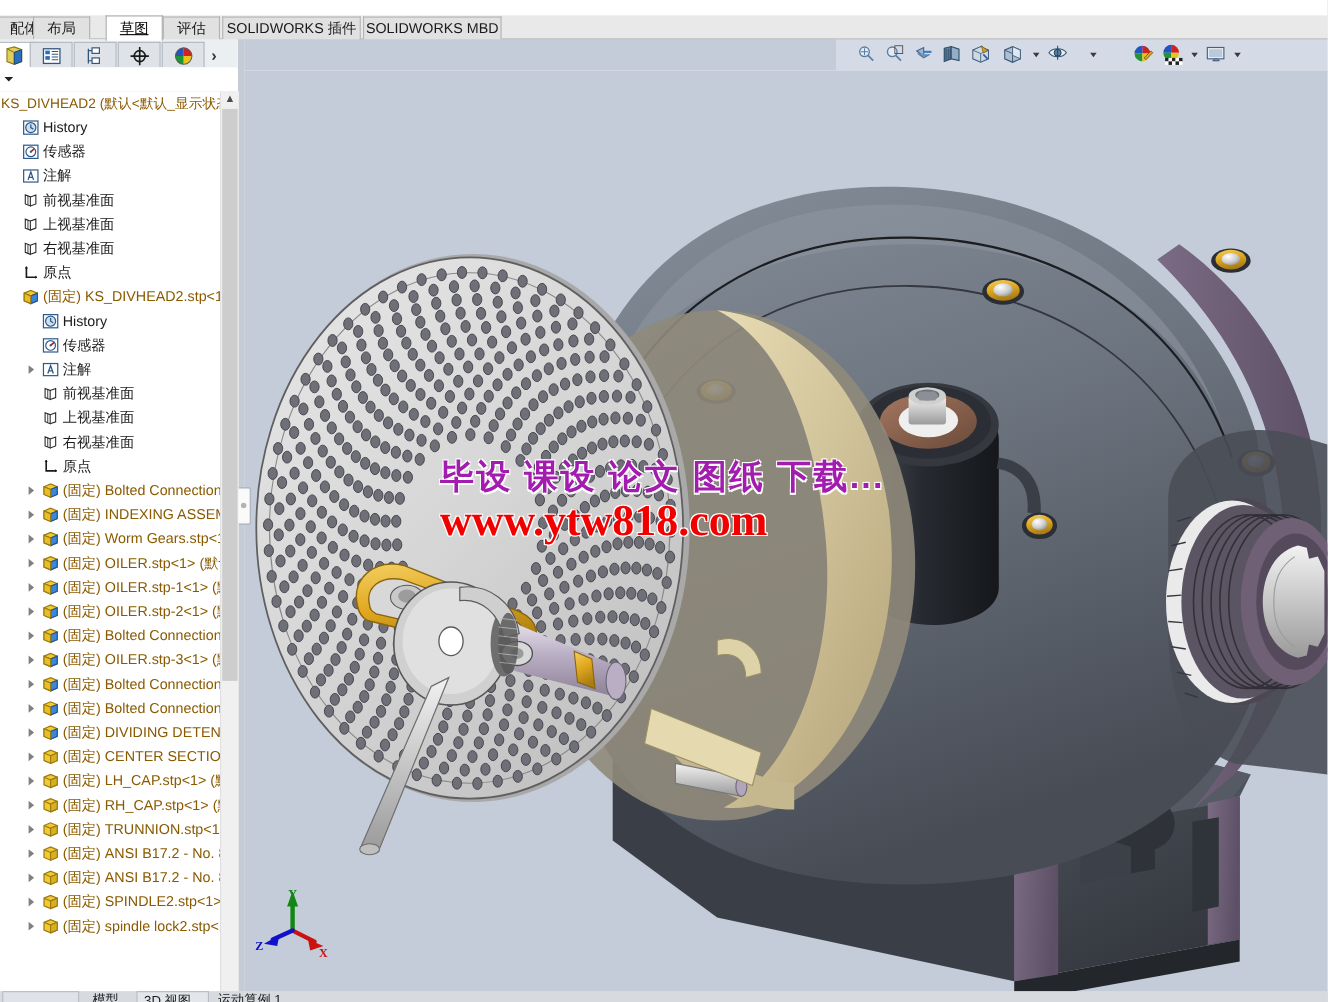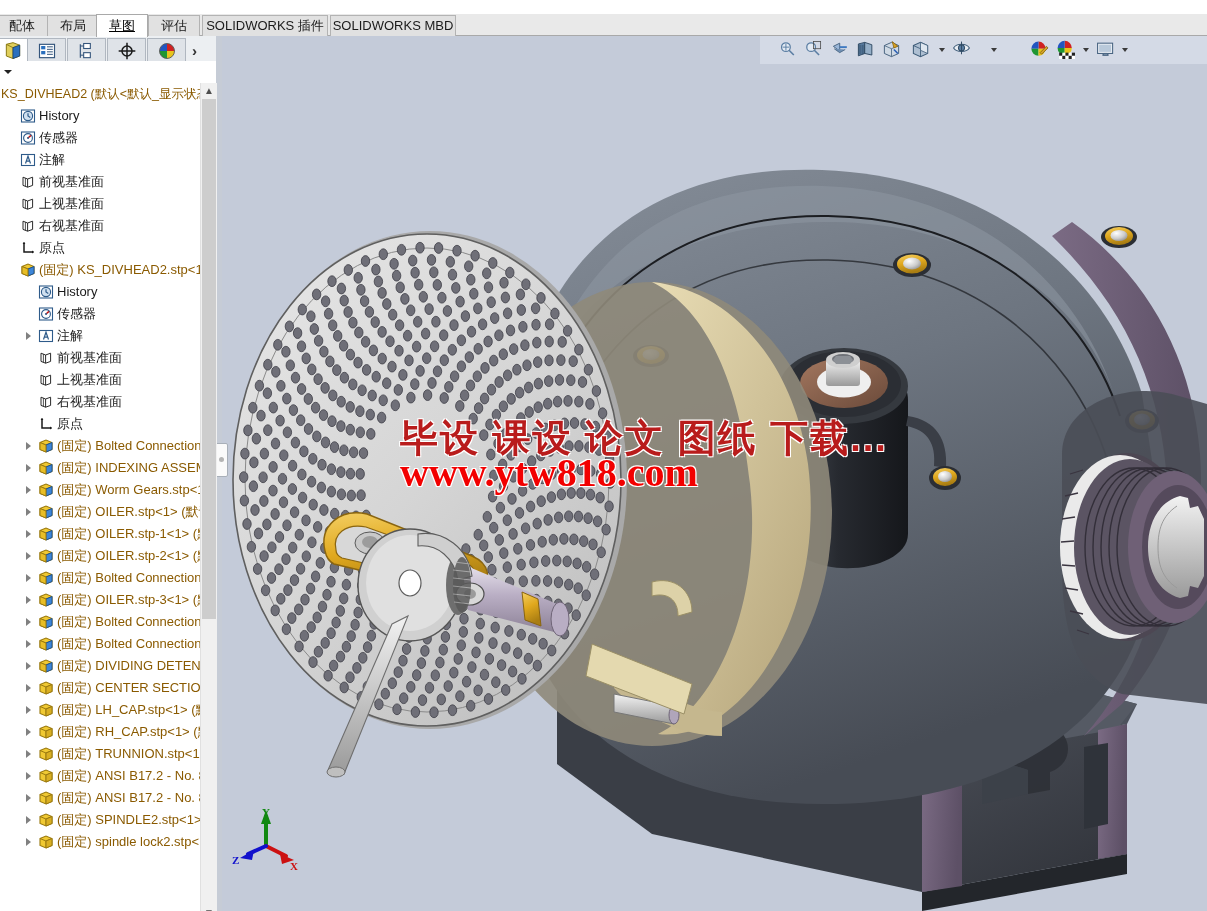--- a/index.html
+++ b/index.html
@@ -86,42 +86,42 @@
   .split-grip{position:absolute;left:214px;top:443px;width:12px;height:32px;background:#fafafa;border:1px solid #a8afb8;border-radius:2px;}
   .split-grip .dot{position:absolute;left:4px;top:13px;width:5px;height:5px;border-radius:50%;background:#b4b4b4;}
 
   
   .viewport{position:absolute;left:222px;top:64px;width:985px;height:847px;background:#c4cbd9;overflow:hidden;}
   .viewport-top{position:absolute;left:222px;top:36px;width:538px;height:28px;background:#c4cbd9;}
   .gfx{position:absolute;left:0;top:0;width:985px;height:847px;}
 
   
   .wm{position:absolute;pointer-events:none;white-space:nowrap;font-weight:bold;}
-  .wm-blue{left:178px;top:349px;font-size:38px;color:#b91c1c;
+  .wm-blue{left:178px;top:349px;font-size:31px;color:#a21caf;
     letter-spacing:2px;
     text-shadow:1px 1px 0 #ffffff,-1px -1px 0 #ffffff,1px -1px 0 #ffffff,-1px 1px 0 #ffffff;}
   .wm-red{left:178px;top:385px;font-size:40px;color:#f20000;
     letter-spacing:0px;font-family:"Liberation Serif","DejaVu Serif",serif;
     text-shadow:1px 1px 0 #ffffff,-1px -1px 0 #ffffff,1px -1px 0 #ffffff,-1px 1px 0 #ffffff;}
 
   
   .triad{position:absolute;left:8px;top:740px;width:90px;height:80px;}
   .triad text{font-size:11px;font-weight:bold;font-family:"Liberation Serif",serif;}
 </style>
 </head>
 <body>
 
 <div id="app">
 
 
   <div class="cmtabs"></div>
   <div class="cmtabs-under"></div>
   <div id="cmtab-host">
       <div class="cmtab" style="left: -4px; width: 52px;">配体</div>
-      <div class="cmtab" style="left: 47px; width: 52px;">布局</div>
+      <div class="cmtab" style="left: 30px; width: 52px;">布局</div>
       <div class="cmtab active" style="left: 96px; width: 52px; text-decoration: underline;">草图</div>
       <div class="cmtab" style="left: 148px; width: 52px;">评估</div>
       <div class="cmtab" style="left: 202px; width: 126px;">SOLIDWORKS 插件</div>
       <div class="cmtab" style="left: 330px; width: 126px;">SOLIDWORKS MBD</div>
     </div>
 
   <div class="viewbar"></div>
   <div id="viewbar-host">
       <div class="vb-icon" style="left: 777px;"><svg viewBox="0 0 24 24" width="21" height="19">
           <circle cx="10" cy="9" r="5.5" fill="#e3eaf3" stroke="#5b7ea3" stroke-width="1.6"></circle>
@@ -1394,14 +1394,22 @@
       </div>
 
     <div class="tree-vsb">
       <div class="up">▲</div>
       <div class="thumb"></div>
       <div class="dn">▼</div>
     </div>
 
   </div>
 
+  <div class="btmtabs">
+    <div class="btm-navs"></div>
+    <div id="btmtab-host">
+        <div class="btmtab plain" style="left: 78px; width: 44px;">模型</div>
+        <div class="btmtab" style="left: 124px; width: 66px;">3D 视图</div>
+        <div class="btmtab plain" style="left: 192px; width: 88px;">运动算例 1</div>
+      </div>
+  </div>
 
 </div>
 
 </body></html>

